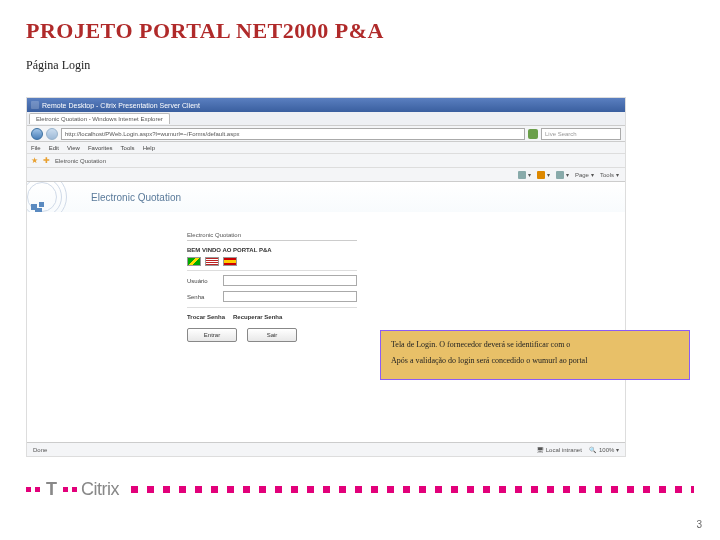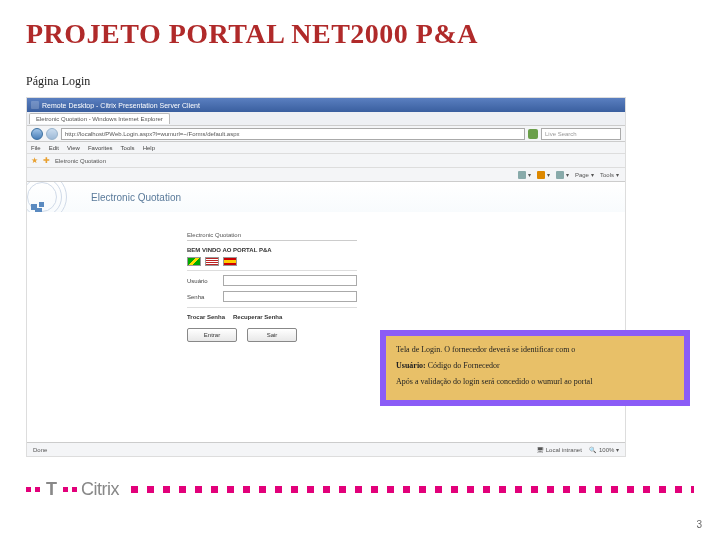--- a/index.html
+++ b/index.html
@@ -1,19 +1,19 @@
 <!DOCTYPE html>
 <html><head>
 <meta charset="utf-8">
 <style>
   * { box-sizing: border-box; margin: 0; padding: 0; }
   body { width: 720px; height: 540px; background: #fff; font-family: Arial, sans-serif; position: relative; overflow: hidden; }
   .slide { padding: 18px 26px 0 26px; }
-  .title { font-family: Georgia, 'Times New Roman', serif; color: #b02a2a; font-size: 28px; letter-spacing: 0.5px; margin-bottom: 24px; }
-  .subtitle { font-family: Georgia, serif; font-size: 12px; color: #222; margin-bottom: 8px; }
+  .title { font-family: Georgia, 'Times New Roman', serif; color: #b02a2a; font-size: 22px; letter-spacing: 0.5px; margin-bottom: 14px; }
+  .subtitle { font-family: Georgia, serif; font-size: 12px; color: #222; margin-bottom: 24px; }
   .screenshot { width: 600px; height: 360px; background: #fff; border: 1px solid #ddd; position: relative; overflow: hidden; }
   .titlebar { height: 14px; background: linear-gradient(#5a7fc0,#3a5f9f); display: flex; align-items: center; padding: 0 4px; }
   .tb-icon { width: 8px; height: 8px; background: #fff3; border-radius: 1px; margin-right: 3px; }
   .tb-text { font-size: 7px; color: #fff; white-space: nowrap; overflow: hidden; }
   .ie-tabbar { height: 14px; background: #eef0f4; border-bottom: 1px solid #ccc; display: flex; align-items: center; padding: 0 2px; }
   .ie-tab { height: 11px; background: #fff; border: 1px solid #bbb; border-bottom: none; font-size: 6px; color: #555; padding: 0 6px; display: flex; align-items: center; border-radius: 2px 2px 0 0; }
   .addrbar { height: 16px; background: #f4f5f7; border-bottom: 1px solid #ccc; display: flex; align-items: center; padding: 0 4px; gap: 3px; }
   .nav-btn { width: 12px; height: 12px; border-radius: 50%; background: linear-gradient(#a0c4e8,#4a7fb8); border: 1px solid #3a6f9f; }
   .addr-input { flex: 1; height: 12px; background: #fff; border: 1px solid #aaa; font-size: 6px; color: #555; padding: 0 3px; display: flex; align-items: center; overflow: hidden; white-space: nowrap; }
   .addr-go { width: 10px; height: 10px; background: #6a9f4a; border-radius: 2px; }
@@ -40,21 +40,21 @@
   .flag-us { background: repeating-linear-gradient(#b22 0 1px, #fff 1px 2px); }
   .flag-es { background: linear-gradient(#c00 0 25%, #fc0 25% 75%, #c00 75%); }
   .hr-thin { border: none; border-top: 1px solid #ddd; margin: 4px 0; }
   .field-row { display: flex; align-items: center; margin-bottom: 5px; gap: 6px; }
   .field-label { font-size: 6px; color: #444; width: 30px; }
   .field-input { flex: 1; height: 11px; background: #fff; border: 1px solid #aaa; }
   .link-row { font-size: 6px; color: #333; display: flex; gap: 8px; margin: 6px 0 8px 0; }
   .link-row span { font-weight: bold; }
   .btn-row { display: flex; gap: 10px; }
   .ui-btn { width: 50px; height: 14px; background: linear-gradient(#fff,#e8e8e8); border: 1px solid #888; font-size: 6px; display: flex; align-items: center; justify-content: center; color: #333; border-radius: 2px; }
-  .callout { position: absolute; left: 380px; top: 330px; width: 310px; background: #e8c068; border: 6px solid #8b5cf6; padding: 8px 10px; font-size: 8px; color: #222; line-height: 1.5; font-family: Georgia, serif; }
+  .callout { position: absolute; left: 380px; top: 330px; width: 310px; background: #e8c068; border: 1px solid #8b5cf6; padding: 8px 10px; font-size: 8px; color: #222; line-height: 1.5; font-family: Georgia, serif; }
   .callout p { margin-bottom: 4px; }
   .statusbar { position: absolute; bottom: 0; left: 0; right: 0; height: 14px; background: #f4f5f7; border-top: 1px solid #ccc; display: flex; align-items: center; justify-content: space-between; padding: 0 6px; font-size: 6px; color: #555; }
   .sb-right { display: flex; gap: 8px; align-items: center; }
   .footer { position: absolute; left: 26px; bottom: 40px; right: 26px; height: 22px; display: flex; align-items: center; }
   .t-logo { display: flex; align-items: center; gap: 4px; }
   .t-sq { width: 7px; height: 7px; background: #e2007a; }
   .t-sq.sm { width: 5px; height: 5px; }
   .t-big { font-size: 18px; font-weight: bold; color: #888; font-family: Arial, sans-serif; margin: 0 2px; }
   .sys-text { font-size: 18px; color: #888; font-family: Arial, sans-serif; letter-spacing: -0.5px; }
   .dots { flex: 1; height: 7px; margin-left: 12px; background: repeating-linear-gradient(90deg, #e2007a 0 7px, transparent 7px 16px); }
@@ -151,21 +151,20 @@
       <div class="sb-right">
         <span>🖥 <span>Local intranet</span></span>
         <span>🔍 <span>100%</span> ▾</span>
       </div>
     </div>
   </div>
 </div>
 
 <div class="callout">
   <p>Tela de Login. O fornecedor deverá se identificar com o</p>
-  <p><b>Usuário:</b> <span>Código do Fornecedor</span></p>
   <p>Após a validação do login será concedido o wumurl ao portal</p>
 </div>
 
 <div class="footer">
   <div class="t-logo">
     <div class="t-sq sm"></div>
     <div class="t-sq sm"></div>
     <span class="t-big">T</span>
     <div class="t-sq sm"></div>
     <div class="t-sq sm"></div>

